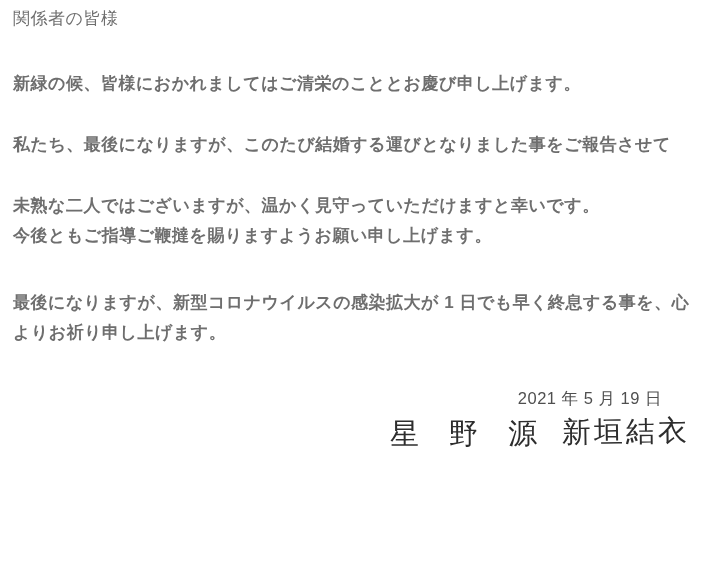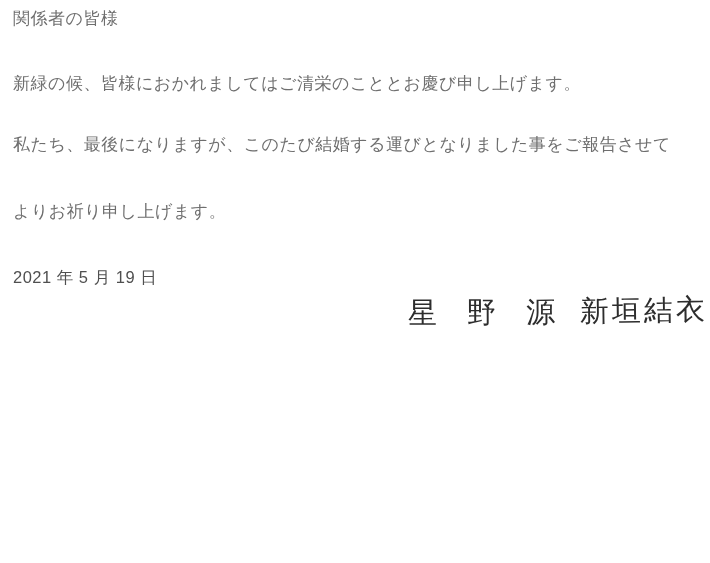--- a/index.html
+++ b/index.html
@@ -8,43 +8,44 @@
     width: 710px;
     height: 563px;
     background: #ffffff;
     overflow: hidden;
     font-family: "Liberation Sans", sans-serif;
   }
   .page {
     box-sizing: border-box;
     width: 710px;
     height: 563px;
-    padding: 4px 10px 0 13px;
+    padding: 4px 28px 0 13px;
     background: #ffffff;
   }
   .line {
     font-size: 17px;
     line-height: 30px;
     color: #6e6e6e;
     letter-spacing: 0.5px;
     white-space: nowrap;
   }
   .salutation {
     margin: 0 0 35px 0;
   }
   .para {
     margin: 0 16px 31px 0;
+    font-weight: bold;
   }
   .para.gap-xl { margin-bottom: 37px; }
   .para.gap-lg { margin-bottom: 35px; }
   .date-line {
     font-size: 16.5px;
     line-height: 30px;
     color: #4f4f4f;
-    text-align: left;
+    text-align: right;
     padding-right: 20px;
     letter-spacing: 0.5px;
   }
   .signature {
     margin: 2px -8px 0 0;
     text-align: right;
     line-height: 40px;
     font-size: 29px;
     color: #2d2d2d;
     transform: rotate(-0.8deg);
@@ -70,23 +71,26 @@
 
   <div class="para">
     <div class="line">新緑の候、皆様におかれましてはご清栄のこととお慶び申し上げます。</div>
   </div>
 
   <div class="para">
     <div class="line">私たち、最後になりますが、このたび結婚する運びとなりました事をご報告させて</div>
   </div>
 
   <div class="para gap-xl">
+    <div class="line">未熟な二人ではございますが、温かく見守っていただけますと幸いです。</div>
+    <div class="line">今後ともご指導ご鞭撻を賜りますようお願い申し上げます。</div>
   </div>
 
   <div class="para gap-lg">
+    <div class="line">最後になりますが、新型コロナウイルスの感染拡大が 1 日でも早く終息する事を、心</div>
     <div class="line">よりお祈り申し上げます。</div>
   </div>
 
   <div class="date-line">2021 年 5 月 19 日</div>
 
   <div class="signature">
     <span class="sig-left">星 野 源</span><span class="sig-right">新垣結衣</span>
   </div>
 
 </div>

